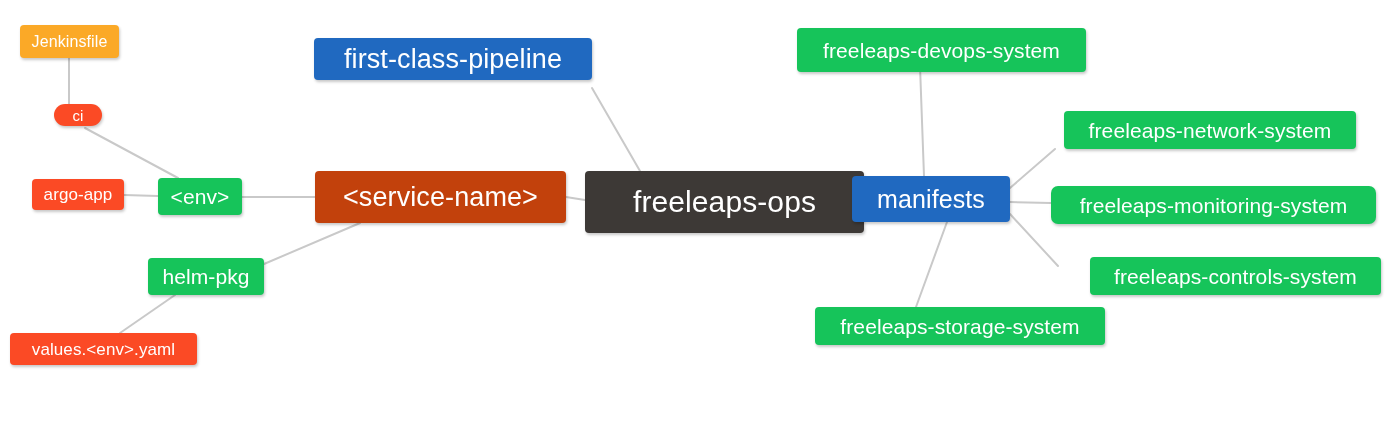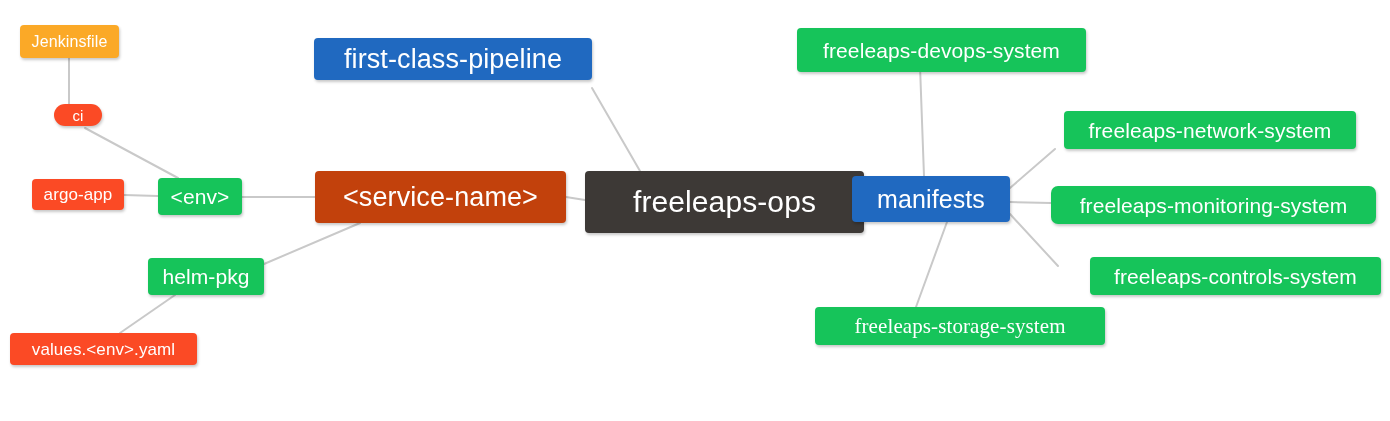--- a/index.html
+++ b/index.html
@@ -94,17 +94,17 @@
       </div>
       <div class="node" style="left: 1055px; top: 111px; width: 292px; height: 38px; background: rgb(22, 196, 90); font-size: 21px; margin-left: 9px;">
         <span>freeleaps-network-system</span>
       </div>
       <div class="node" style="left: 1051px; top: 186px; width: 325px; height: 38px; background: rgb(22, 196, 90); font-size: 21px; border-radius: 7px;">
         <span>freeleaps-monitoring-system</span>
       </div>
       <div class="node" style="left: 1058px; top: 257px; width: 291px; height: 38px; background: rgb(22, 196, 90); font-size: 21px; margin-left: 32px;">
         <span>freeleaps-controls-system</span>
       </div>
-      <div class="node" style="left: 815px; top: 307px; width: 290px; height: 38px; background: rgb(22, 196, 90); font-size: 21px; font-family: Liberation Serif, serif;">
+      <div class="node" style="left: 815px; top: 307px; width: 290px; height: 38px; background: rgb(22, 196, 90); font-size: 21px;">
         <span>freeleaps-storage-system</span>
       </div>
     </div>
 </div>
 
 </body></html>

